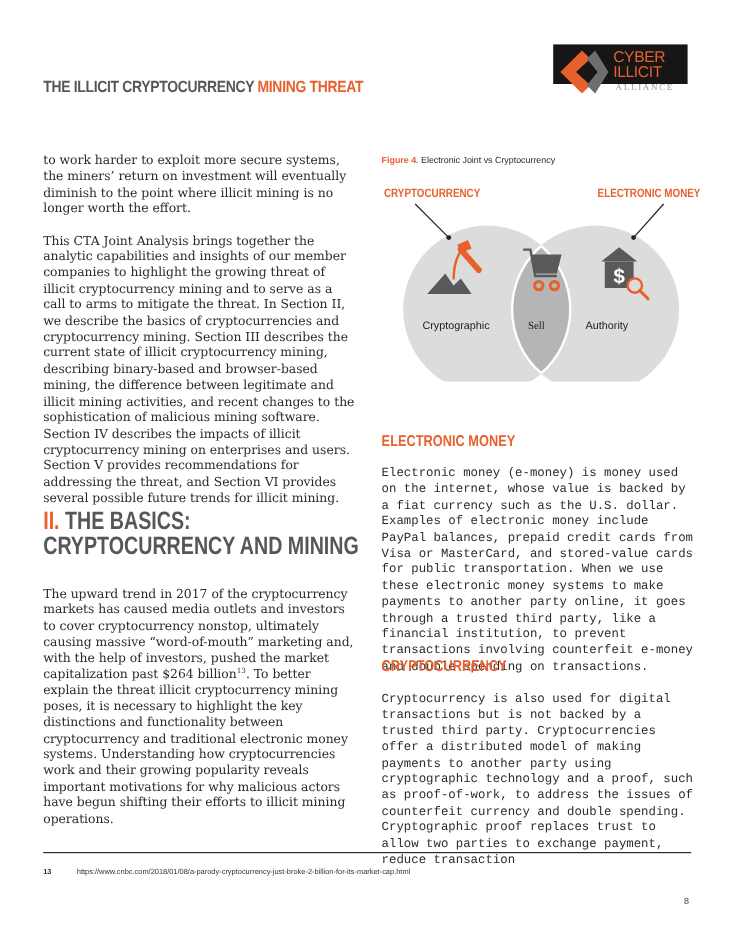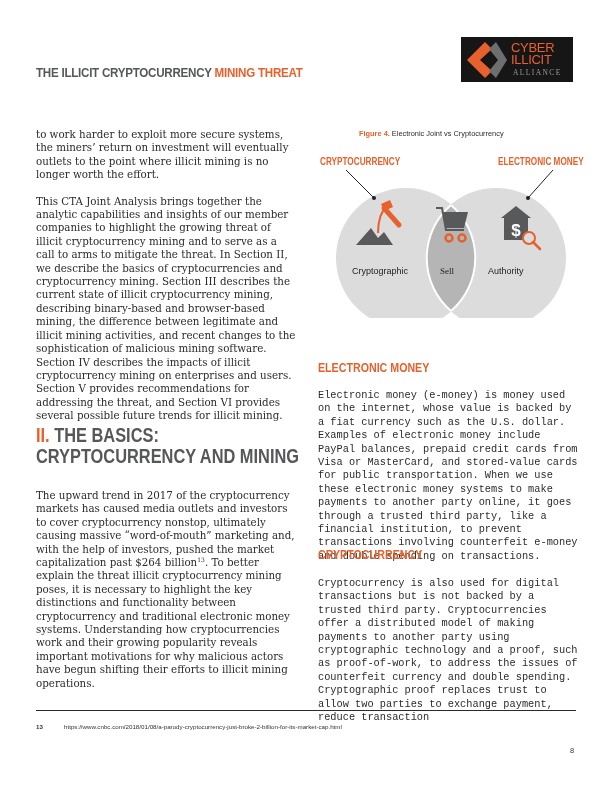--- a/index.html
+++ b/index.html
@@ -1,39 +1,39 @@
 <!DOCTYPE html>
 <html><head>
 <meta charset="utf-8">
 <style>
   html, body { margin: 0; padding: 0; background: #ffffff; }
   body { width: 612px; height: 792px; position: relative; overflow: hidden; font-family: "DejaVu Serif", serif; color: #2b2b2b; }
 
   .header-title { position: absolute; left: 36px; top: 65px; font-family: "Liberation Sans", sans-serif; font-weight: bold; font-size: 13.5px; letter-spacing: -0.3px; color: #555759; transform: scaleX(0.86); transform-origin: left center; white-space: nowrap; }
   .header-title .accent { color: #e8602c; }
 
-  .logo { position: absolute; left: 461px; top: 37px; width: 112px; height: 45px; background: #161616; }
+  .logo { position: absolute; left: 461px; top: 37px; width: 112px; height: 33px; background: #161616; }
   .logo svg { position: absolute; left: 4px; top: 3px; }
   .logo .l1, .logo .l2 { position: absolute; left: 50px; font-family: "Liberation Sans", sans-serif; color: #e8602c; font-size: 13px; line-height: 13px; letter-spacing: -0.3px; }
   .logo .l1 { top: 4px; }
   .logo .l2 { top: 16px; }
   .logo .l3 { position: absolute; left: 52px; top: 31px; font-family: Liberation Serif, serif; color: #9a9a9a; font-size: 7.5px; letter-spacing: 1.4px; }
 
   .col { position: absolute; font-size: 10.3px; line-height: 13.4px; color: #2b2b2b; }
   .col p { margin: 0; }
   .col-left { left: 36px; width: 262px; }
   .col-right { left: 318px; width: 262px; font-family: Liberation Mono, monospace; }
 
   .section-heading { position: absolute; left: 36px; top: 424px; font-family: "Liberation Sans", sans-serif; font-weight: bold; font-size: 21px; line-height: 21px; color: #555759; transform: scaleX(0.78); transform-origin: left top; white-space: nowrap; }
   .section-heading .num { color: #e8602c; }
 
   .sub-heading { position: absolute; left: 318px; font-family: "Liberation Sans", sans-serif; font-weight: bold; font-size: 13px; color: #e8602c; transform: scaleX(0.82); transform-origin: left top; white-space: nowrap; }
 
   .fig-caption { position: absolute; left: 318px; top: 129px; font-family: "Liberation Sans", sans-serif; font-size: 7.4px; color: #2b2b2b; white-space: nowrap; }
-  .fig-caption .fig-label { color: #e8602c; font-weight: bold; margin-left: 41px; }
+  .fig-caption .fig-label { color: #e8602c; font-weight: bold; }
 
   .venn { position: absolute; left: 316px; top: 148px; }
 
   .footnote-rule { position: absolute; left: 36px; top: 710px; width: 540px; height: 1px; background: #2b2b2b; }
   .footnote { position: absolute; left: 36px; top: 723px; font-family: "Liberation Sans", sans-serif; font-size: 6.2px; color: #333; white-space: nowrap; }
   .footnote .fn-num { display: inline-block; width: 28px; font-weight: bold; }
   .page-num { position: absolute; left: 570px; top: 746px; font-family: "Liberation Sans", sans-serif; font-size: 7.5px; color: #333; }
   sup { font-size: 6px; line-height: 0; }
 </style>
 </head>
@@ -45,21 +45,21 @@
   <svg width="44" height="40" viewBox="0 0 44 40">
     <polygon points="20,2 27,9 15,20 27,31 20,38 2,20" fill="#e8602c"></polygon>
     <polygon points="24,9 31,2 42,20 31,38 24,31 33,20" fill="#6d6e70"></polygon>
   </svg>
   <span class="l1">CYBER</span>
   <span class="l2">ILLICIT</span>
   <span class="l3">ALLIANCE</span>
 </div>
 
 <div class="col col-left" style="top:128px;">
-  <p>to work harder to exploit more secure systems, the miners’ return on investment will eventually outlets to the point where illicit mining is no longer worth the effort.</p>
+  <p>to work harder to exploit more secure systems, the miners’ return on investment will eventually diminish to the point where illicit mining is no longer worth the effort.</p>
   <p style="margin-top:13px;">This CTA Joint Analysis brings together the analytic capabilities and insights of our member companies to highlight the growing threat of illicit cryptocurrency mining and to serve as a call to arms to mitigate the threat. In Section II, we describe the basics of cryptocurrencies and cryptocurrency mining. Section III describes the current state of illicit cryptocurrency mining, describing binary-based and browser-based mining, the difference between legitimate and illicit mining activities, and recent changes to the sophistication of malicious mining software. Section IV describes the impacts of illicit cryptocurrency mining on enterprises and users. Section V provides recommendations for addressing the threat, and Section VI provides several possible future trends for illicit mining.</p>
 </div>
 
 <div class="section-heading">
   <span class="num">II.</span><span> THE BASICS:</span><br>
   <span>CRYPTOCURRENCY AND MINING</span>
 </div>
 
 <div class="col col-left" style="top:489px;">
   <p><span>The upward trend in 2017 of the cryptocurrency markets has caused media outlets and investors to cover cryptocurrency nonstop, ultimately causing massive “word-of-mouth” marketing and, with the help of investors, pushed the market capitalization past $264 billion</span><sup>13</sup><span>. To better explain the threat illicit cryptocurrency mining poses, it is necessary to highlight the key distinctions and functionality between cryptocurrency and traditional electronic money systems. Understanding how cryptocurrencies work and their growing popularity reveals important motivations for why malicious actors have begun shifting their efforts to illicit mining operations.</span></p>

